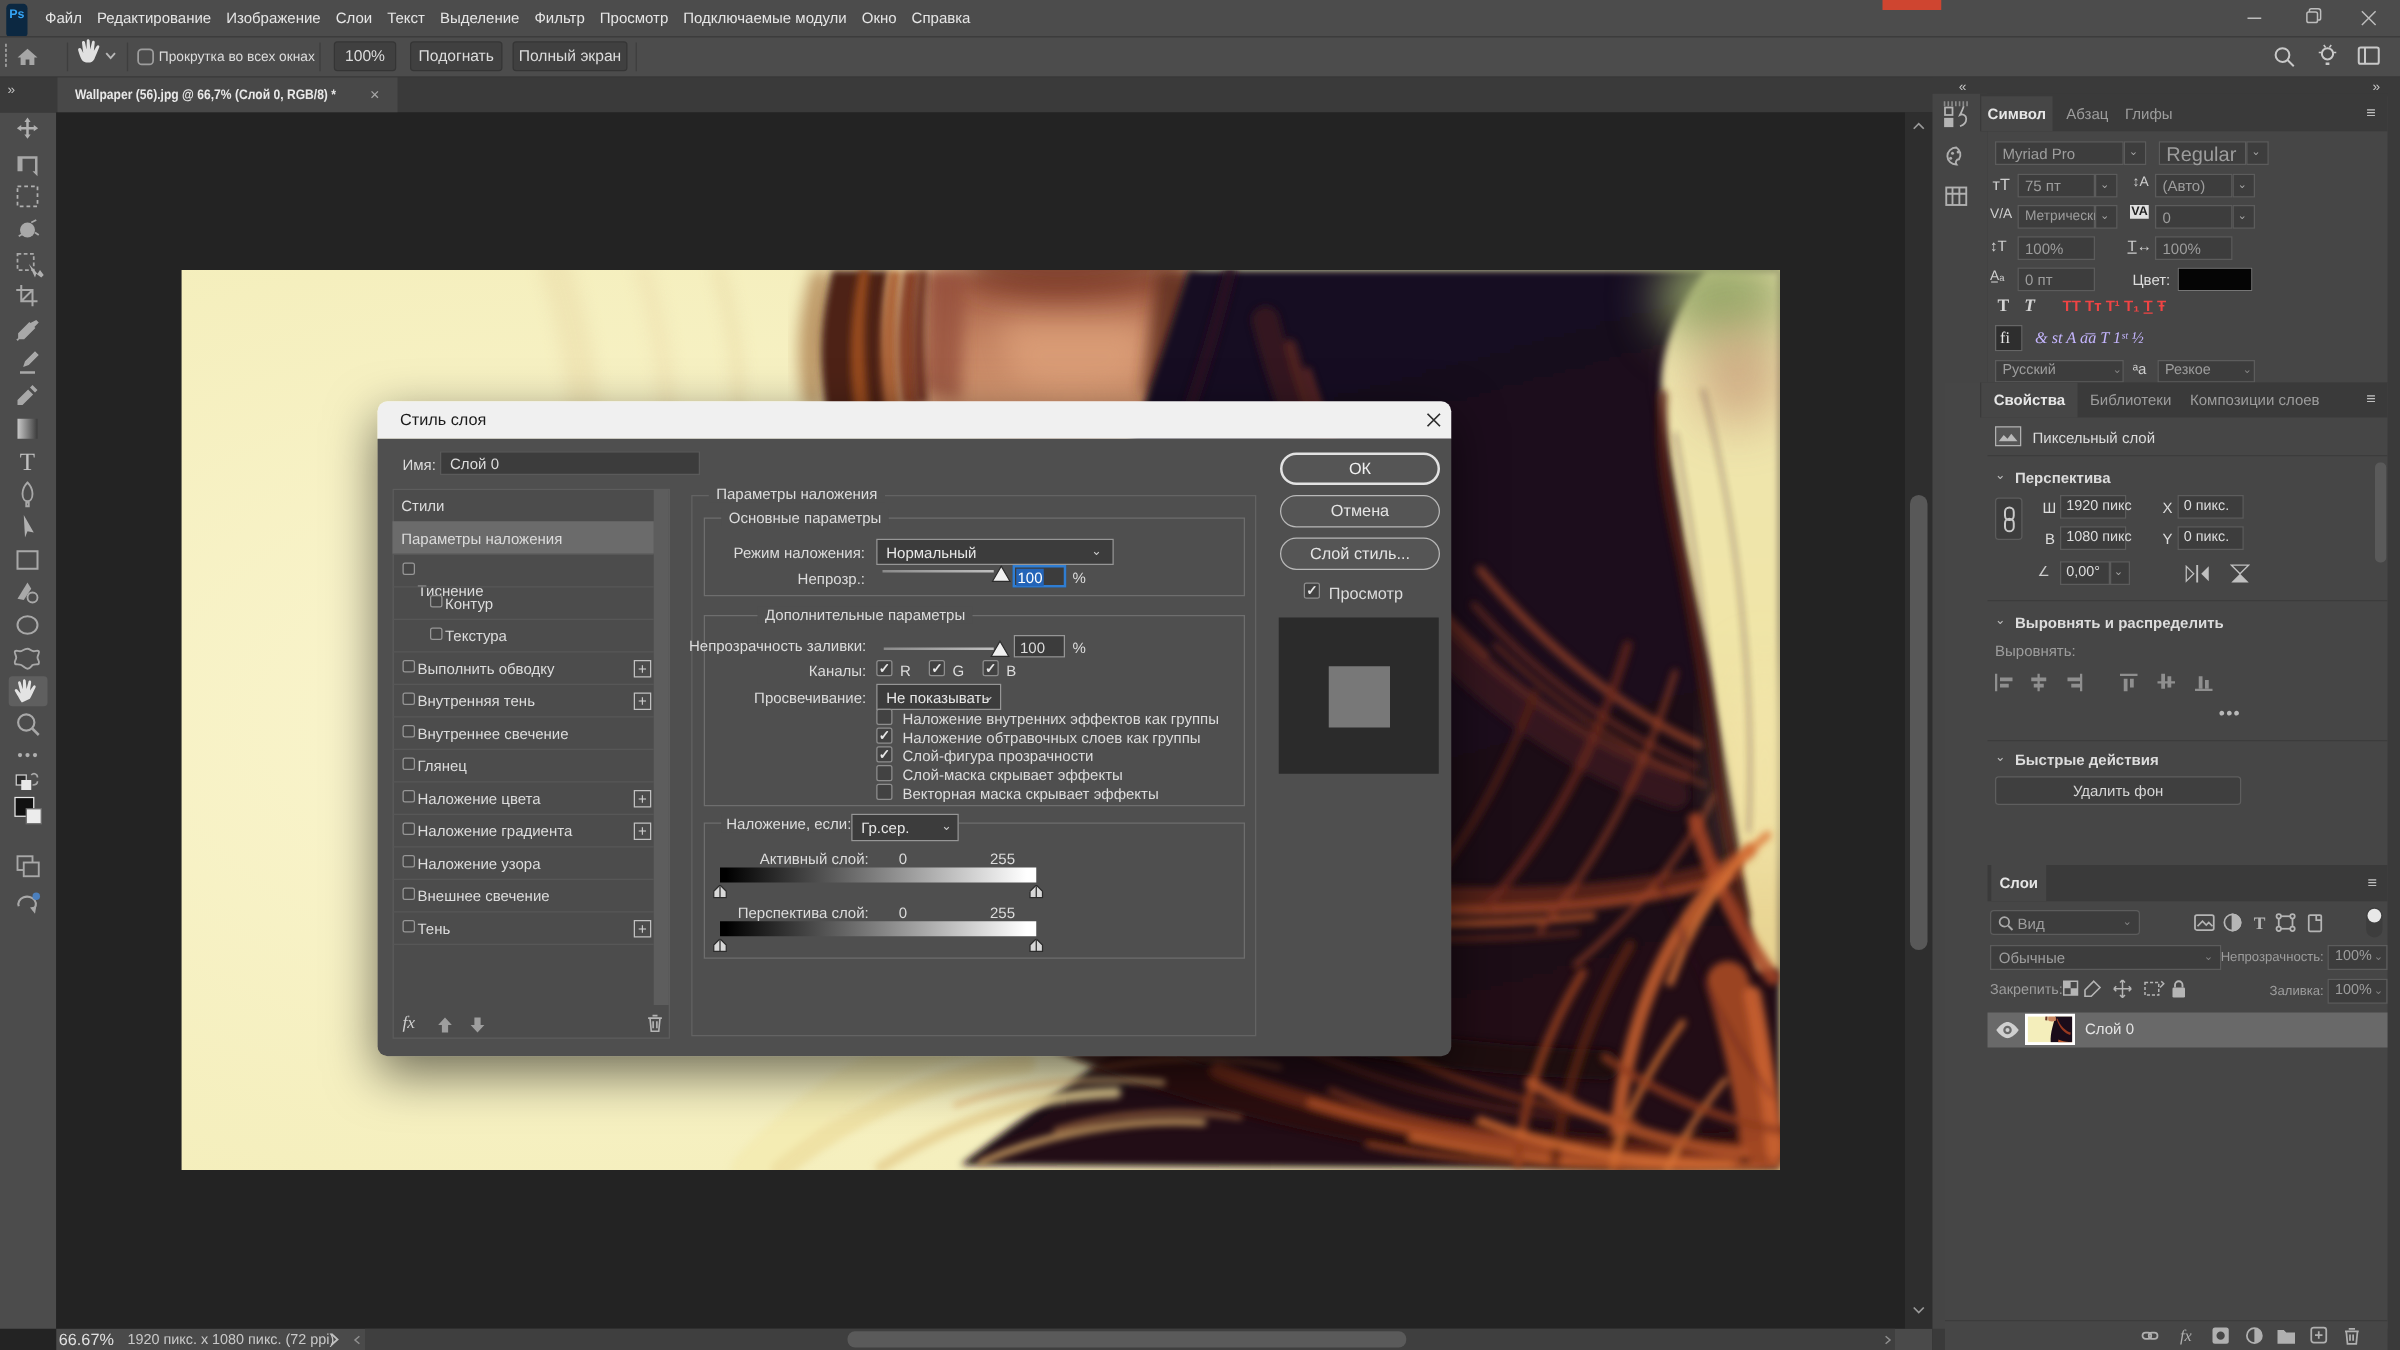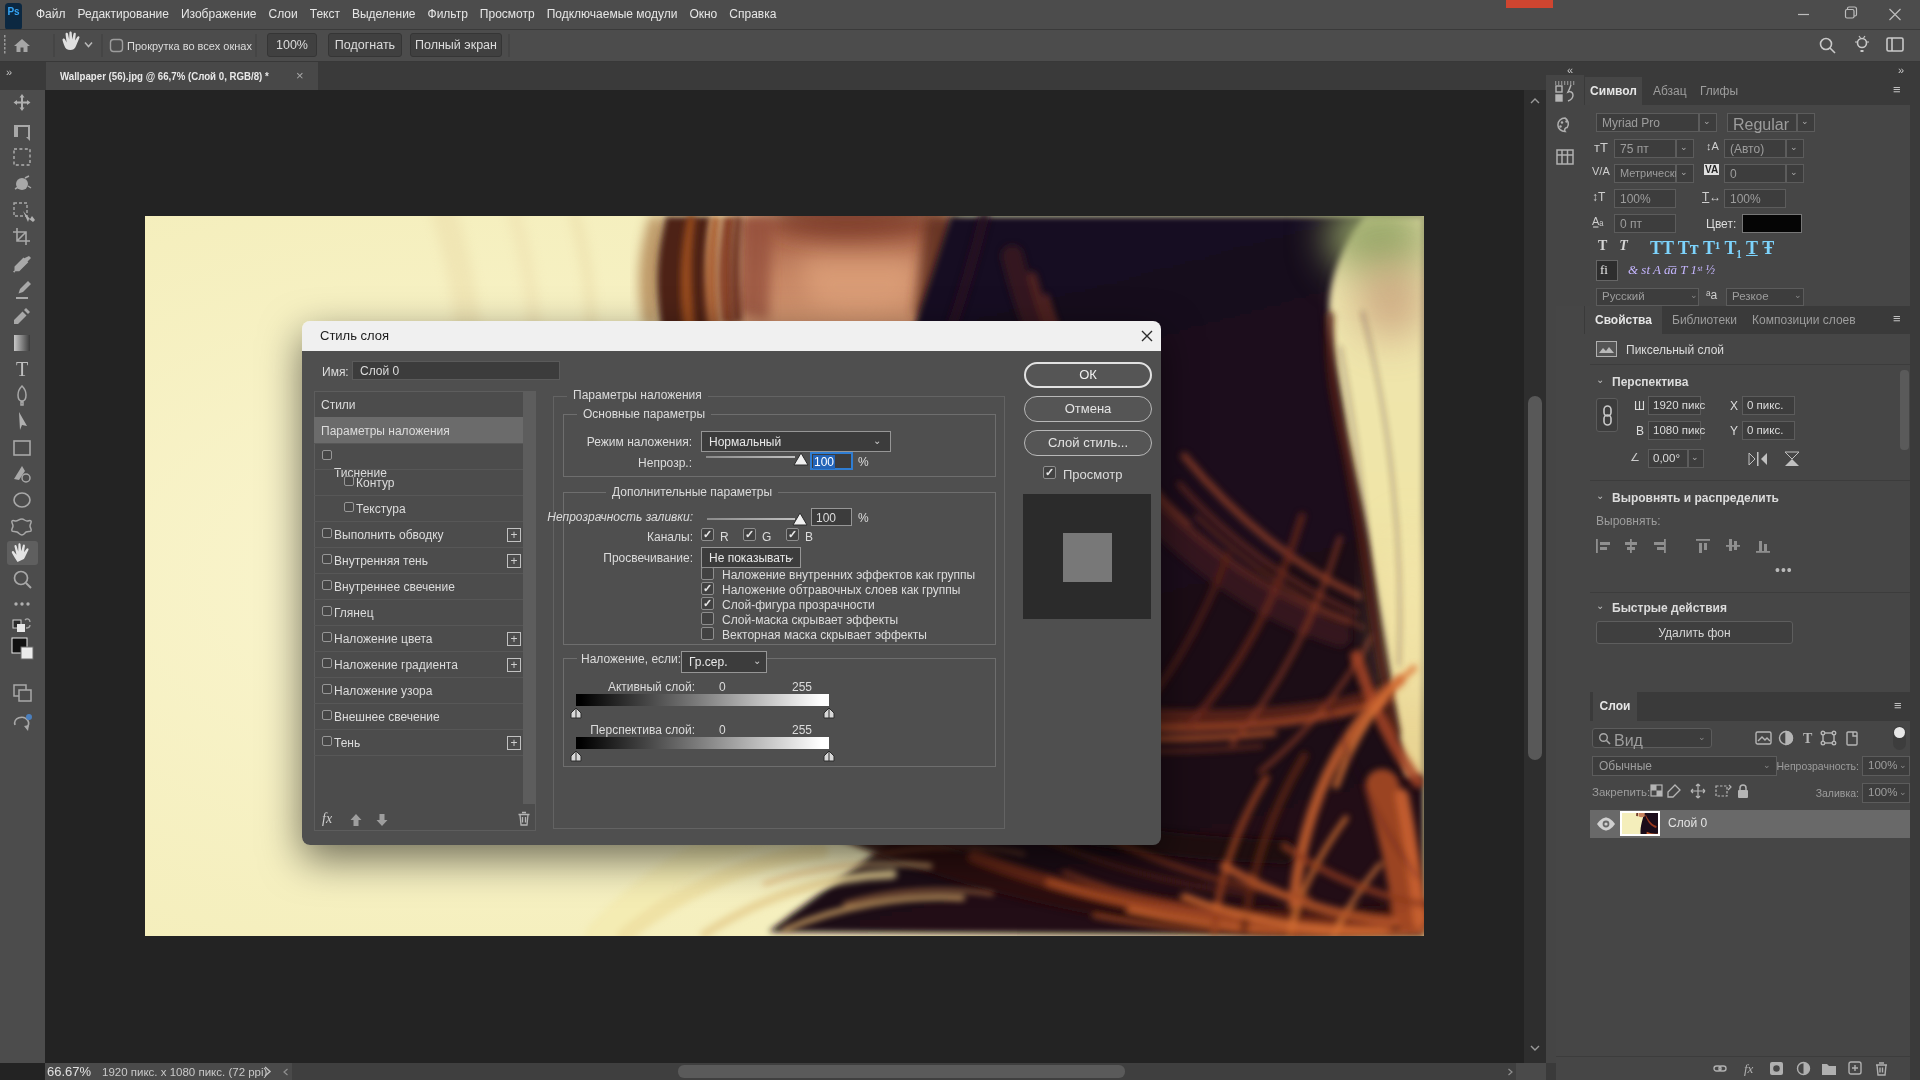--- a/index.html
+++ b/index.html
@@ -417,21 +417,21 @@
 <div class="abs fld" style="left:1724px;top:189px;width:62px;height:19px;"></div>
 <div class="abs dim" style="left:1730px;top:192px;font-size:12px;">100%</div>
 
 <div class="abs" style="left:1592px;top:215px;color:#cfcfcf;font-size:11px;">A͇ₐ</div>
 <div class="abs fld" style="left:1614px;top:214px;width:62px;height:19px;"></div>
 <div class="abs dim" style="left:1620px;top:217px;font-size:12px;">0 пт</div>
 <div class="abs txt" style="left:1706px;top:217px;">Цвет:</div>
 <div class="abs" style="left:1742px;top:214px;width:60px;height:19px;background:#050505;border:1px solid #777;"></div>
 
 <div class="abs" style="left:1598px;top:238px;color:#d5d5d5;font-size:14px;font-weight:bold;letter-spacing:12px;font-family:'Liberation Serif';">T<i>T</i></div>
-<div class="abs" style="left:1650px;top:238px;color:#7dd3fc;font-size:18px;font-family:Liberation Serif, serif;font-weight:bold;">TT Tᴛ T¹ T₁ <u>T</u> Ŧ</div>
+<div class="abs" style="left:1650px;top:238px;color:#ef4444;font-size:12px;font-family:Liberation Sans, sans-serif;font-weight:bold;">TT Tᴛ T¹ T₁ <u>T</u> Ŧ</div>
 
 <div class="abs" style="left:1596px;top:260px;width:22px;height:21px;background:#2e2e2e;border:1px solid #666;"></div>
 <div class="abs" style="left:1600px;top:262px;color:#e8e8e8;font-size:13px;font-family:'Liberation Serif';">fi</div>
 <div class="abs" style="left:1628px;top:262px;color:#c4b5fd;font-size:13px;font-family:'Liberation Serif';font-style:italic;">&amp; st A a͞a T 1ˢᵗ ½</div>
 
 <div class="abs fld" style="left:1596px;top:288px;width:103px;height:18px;"></div>
 <div class="abs dim" style="left:1602px;top:290px;font-size:11.5px;">Русский</div>
 <div class="abs" style="left:1690px;top:290px;color:#888;font-size:9px;">⌄</div>
 <div class="abs" style="left:1706px;top:288px;color:#cfcfcf;font-size:12px;">ᵃa</div>
 <div class="abs fld" style="left:1726px;top:288px;width:78px;height:18px;"></div>
@@ -538,21 +538,21 @@
 <div class="abs" style="left:1556px;top:692px;width:354px;height:371px;background:#464646;"></div>
 <div class="abs" style="left:1590px;top:692px;width:320px;height:29px;background:#3a3a3a;"></div>
 <div class="abs" style="left:1593px;top:692px;width:44px;height:29px;background:#464646;color:#e6e6e6;font-size:12px;font-weight:bold;text-align:center;line-height:29px;">Слои</div>
 <div class="abs" style="left:1894px;top:698px;color:#c0c0c0;font-size:13px;">≡</div>
 
 <div class="abs fld" style="left:1592px;top:728px;width:120px;height:20px;border-radius:3px;"></div>
 <svg class="abs" style="left:1598px;top:732px;" width="13" height="13" viewBox="0 0 13 13">
     <circle cx="5.5" cy="5.5" r="3.8" fill="none" stroke="#a9a9a9" stroke-width="1.4"></circle>
     <line x1="8.5" y1="8.5" x2="12" y2="12" stroke="#a9a9a9" stroke-width="1.6"></line>
   </svg>
-<div class="abs dim" style="left:1614px;top:732px;font-size:16px;">Вид</div>
+<div class="abs dim" style="left:1614px;top:732px;font-size:12px;">Вид</div>
 <div class="abs" style="left:1698px;top:732px;color:#888;font-size:9px;">⌄</div>
 <svg class="abs" style="left:1755px;top:728px;" width="120" height="20" viewBox="0 0 120 20">
   <g stroke="#b5b5b5" fill="none" stroke-width="1.4">
     <rect x="1" y="4" width="15" height="12" rx="1.5"></rect>
       <path d="M3 13 l4-4 3 3 2-2 3 3"></path>
     <circle cx="31" cy="10" r="6.5"></circle>
       <path d="M31 3.5 a6.5 6.5 0 0 1 0 13z" fill="#b5b5b5"></path>
     <text x="48" y="15" font-size="14" fill="#b5b5b5" stroke="none" font-weight="bold" font-family="Liberation Serif">T</text>
     <rect x="68" y="5" width="11" height="10"></rect>
       <circle cx="68" cy="5" r="1.8" fill="#464646"></circle>
@@ -737,21 +737,21 @@
 <div class="abs" style="left:706px;top:456px;width:89px;height:2px;background:linear-gradient(to right,#8a8a8a,#c0c0c0);"></div>
 <svg class="abs" style="left:793px;top:452px;" width="16" height="14">
     <path d="M8 1 L15 13 H1 Z" fill="#f0f0f0" stroke="#2c2c2c" stroke-width="1"></path>
   </svg>
 <div class="abs" style="left:810px;top:452px;width:43px;height:18px;background:#3c3c3c;border:2px solid #2f7dd2;"></div>
 <div class="abs" style="left:813px;top:455px;background:#2364b8;color:#fff;font-size:12px;padding:0 1px;">100</div>
 <div class="abs txt" style="left:858px;top:455px;">%</div>
 
 <div class="abs" style="left:563px;top:492px;width:433px;height:153px;border:1px solid #6e6e6e;"></div>
 <div class="abs" style="left:606px;top:485px;background:#4f4f4f;padding:0 6px;color:#dcdcdc;font-size:12px;">Дополнительные параметры</div>
-<div class="abs txt" style="left:693px;top:510px;transform:translateX(-100%);font-style:italic;">Непрозрачность заливки:</div>
+<div class="abs txt" style="left:693px;top:510px;transform:translateX(-100%);">Непрозрачность заливки:</div>
 <div class="abs" style="left:707px;top:518px;width:88px;height:2px;background:linear-gradient(to right,#8a8a8a,#c0c0c0);"></div>
 <svg class="abs" style="left:792px;top:512px;" width="16" height="14">
     <path d="M8 1 L15 13 H1 Z" fill="#f0f0f0" stroke="#2c2c2c" stroke-width="1"></path>
   </svg>
 <div class="abs" style="left:811px;top:508px;width:41px;height:18px;background:#3c3c3c;border:1px solid #969696;"></div>
 <div class="abs txt" style="left:816px;top:511px;">100</div>
 <div class="abs txt" style="left:858px;top:511px;">%</div>
 <div class="abs txt" style="left:693px;top:530px;transform:translateX(-100%);">Каналы:</div>
 <div class="cb on" style="left:701px;top:528px;"></div>
 <div class="abs txt" style="left:720px;top:530px;">R</div>

